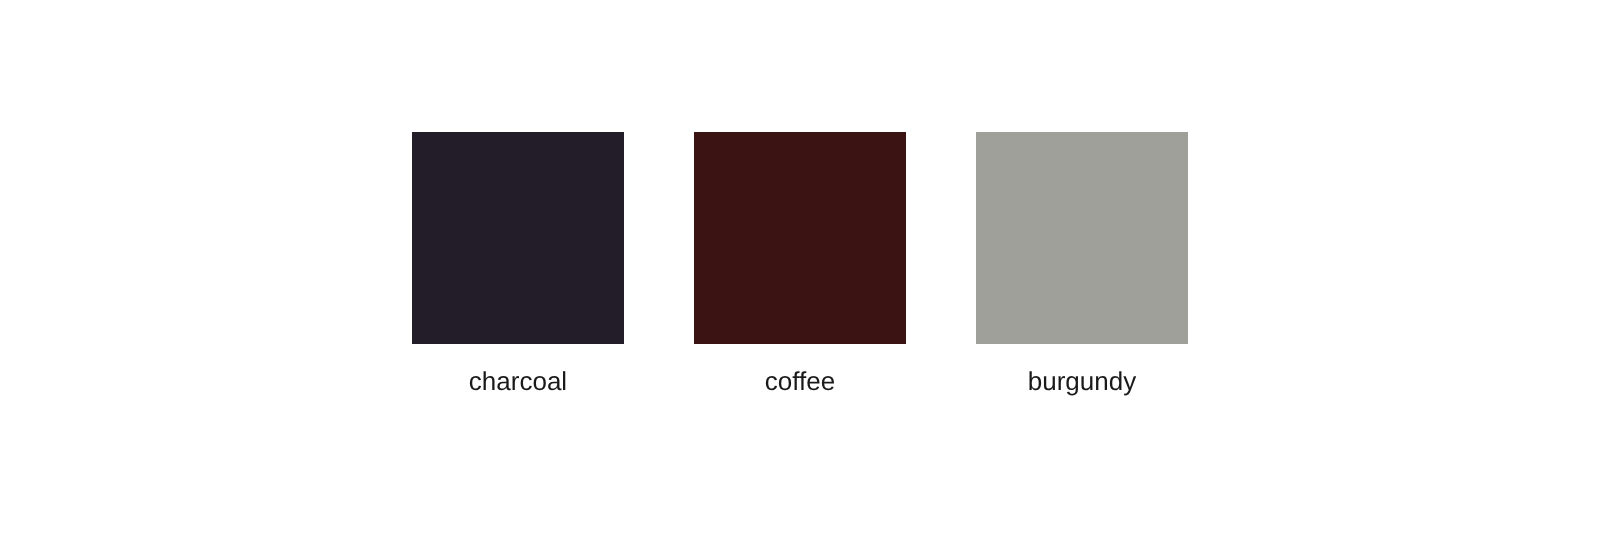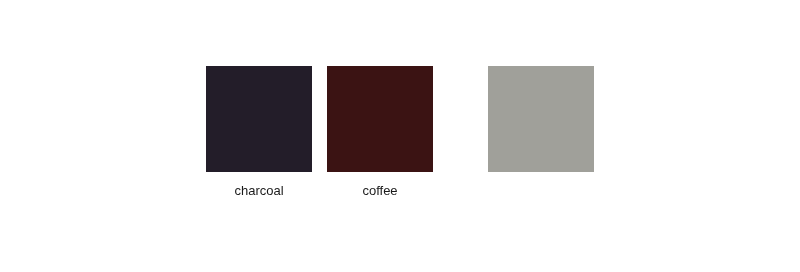--- a/index.html
+++ b/index.html
@@ -34,35 +34,36 @@
     width: 106px;
     text-align: center;
     font-family: "Liberation Sans", sans-serif;
     font-size: 13px;
     line-height: 13px;
     color: #1a1a1a;
     margin-top: 12px;
     white-space: nowrap;
   }
   #cell-0 { left: 206px; }
-  #cell-1 { left: 327px; }
+  #cell-1 { left: 347px; }
   #cell-2 { left: 488px; }
 </style>
 </head>
 <body style="background-color: rgb(255, 255, 255);">
 
 <div id="palette-figure">
 
   <div class="swatch-cell" id="cell-0">
     <span class="swatch-chip" id="chip-0" style="background-color: rgb(35, 29, 41);"></span>
     <span class="swatch-label">charcoal</span>
   </div>
 
   <div class="swatch-cell" id="cell-1">
     <span class="swatch-chip" id="chip-1" style="background-color: rgb(59, 19, 19);"></span>
     <span class="swatch-label">coffee</span>
   </div>
 
   <div class="swatch-cell" id="cell-2">
     <span class="swatch-chip" id="chip-2" style="background-color: rgb(160, 160, 154);"></span>
+    <span class="swatch-label">burgundy</span>
   </div>
 
 </div>
 
 </body></html>

